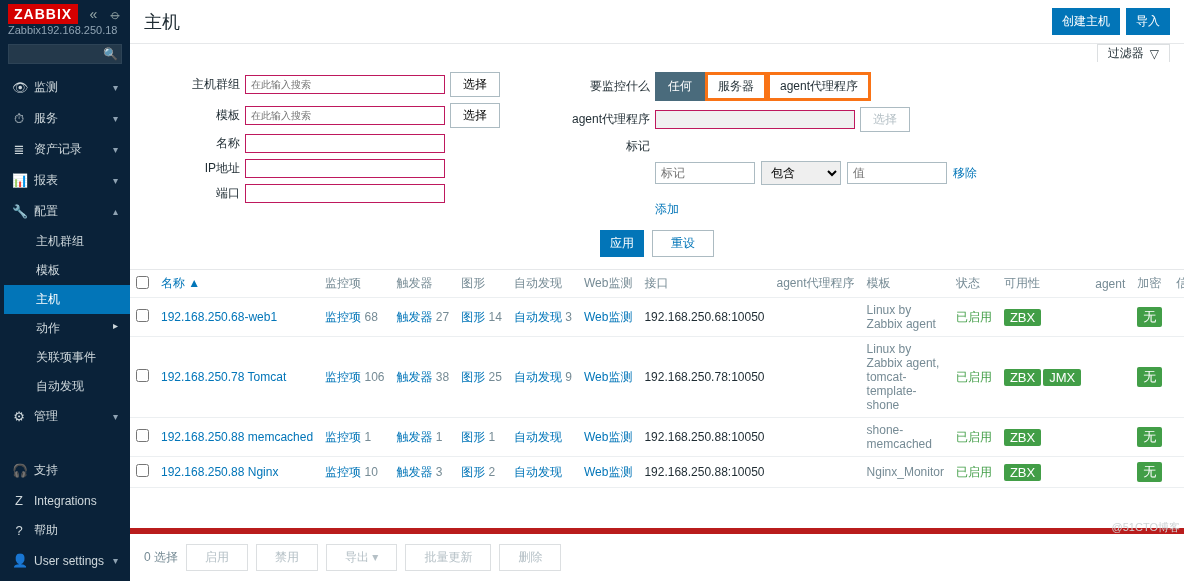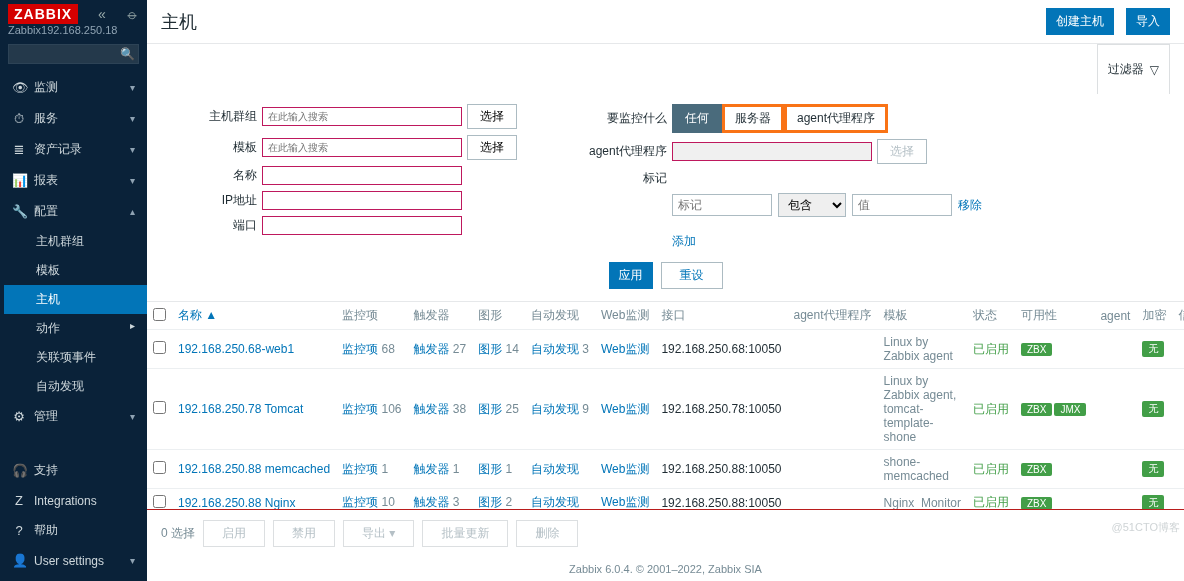--- a/index.html
+++ b/index.html
@@ -1,71 +1,71 @@
 <!DOCTYPE html>
 <html><head>
 <meta charset="utf-8">
 <style>
   * { box-sizing: border-box; margin: 0; padding: 0; }
   body { font-family: Arial, "Microsoft YaHei", sans-serif; font-size: 12px; color: #1f2c33; background: #fff; width: 1184px; height: 581px; overflow: hidden; }
   a { color: #0275b8; text-decoration: none; cursor: pointer; }
   .layout { display: flex; height: 100%; }
   
-  .sidebar { width: 147px; background: #0a2239; color: #cfd8dc; display:flex; flex-direction:column; overflow-y:auto;}
+  .sidebar { width: 130px; background: #0a2239; color: #cfd8dc; display:flex; flex-direction:column; overflow-y:auto;}
   .logo-row { display:flex; align-items:center; padding: 4px 8px 0 8px; gap:4px}
   .logo { background:#d40000; color:#fff; font-weight:bold; font-size:14px; padding:2px 6px; letter-spacing:1px; }
   .logo-collapse { color:#9aa; font-size:14px; margin-left:auto; cursor:pointer}
   .server-ip { color:#8fa3b3; font-size:11px; padding:0 8px 4px 8px; }
   .search-wrap{ padding:4px 8px 8px}
   .search-wrap input { width:100%; background:#24394b; border:1px solid #2d4356; color:#cfd8dc; padding:3px 22px 3px 6px; font-size:11px }
   .search-wrap { position:relative }
   .search-wrap .sicon{ position:absolute; right:12px; top:7px; color:#cfd8dc; cursor:pointer}
   .nav-item { display:flex; align-items:center; gap:8px; padding:7px 12px; color:#cfd8dc; cursor:pointer; }
   .nav-item .chev{ margin-left:auto; font-size:10px; color:#8fa3b3}
   .nav-sec { padding-left:4px}
   .nav-sub { padding:6px 12px 6px 32px; cursor:pointer; color:#cfd8dc}
   .nav-sub.current { background:#0275b8; color:#fff; border-left:3px solid #0275b8; padding-left:29px }
   .nav-footer { margin-top:auto; padding-bottom:6px}
   .nicon { width:14px; text-align:center; font-size:13px }
   
   .main { flex:1; display:flex; flex-direction:column; background:#fff; position:relative; overflow:hidden }
   .titlebar { display:flex; align-items:center; padding:8px 14px; border-bottom:1px solid #e6e8ea }
   .titlebar h1 { font-size:18px; font-weight:normal; color:#1f2c33 }
-  .title-btns { margin-left:auto; display:flex; gap:12px }
+  .title-btns { margin-left:auto; display:flex; gap:6px }
   .btn-primary { background:#0275b8; color:#fff; border:none; padding:5px 10px; font-size:12px; cursor:pointer }
   .btn-plain { background:#fff; color:#0275b8; border:1px solid #acbbc2; padding:4px 18px; font-size:12px; cursor:pointer }
   .btn-plain[disabled]{ color:#b5c0c6; border-color:#dcdfe1; cursor:not-allowed }
   
   .filter-wrap { border-bottom:1px solid #e6e8ea; }
   .filter-tab { display:flex; justify-content:flex-end; }
-  .filter-tab .tab{ border:1px solid #dcdfe1; border-bottom:none; padding:16px 10px; margin-right:14px; display:flex; align-items:center; gap:6px; cursor:pointer; background:#fff}
+  .filter-tab .tab{ border:1px solid #dcdfe1; border-bottom:none; padding:0 10px; margin-right:14px; display:flex; align-items:center; gap:6px; cursor:pointer; background:#fff}
   .filter-body { display:flex; gap:60px; padding:10px 30px 12px 30px; flex-wrap:wrap }
   .fld { display:grid; grid-template-columns: 80px 200px 50px; gap:5px; align-items:center; margin-bottom:6px }
   .fld label{ text-align:right; color:#1f2c33}
   .fld input[type=text]{ width:100%; border:1px solid #be185d; padding:3px 5px; font-size:10px }
   .mini-btn { border:1px solid #acbbc2; background:#fff; padding:3px 8px; cursor:pointer; font-size:12px }
   .seggroup { display:flex }
   .seggroup .seg{ border:3px solid #f97316; padding:3px 10px; background:#fff; cursor:pointer; font-size:12px }
   .seggroup .seg.on { background:#4a6b7c; color:#fff; border-color:#4a6b7c }
   .tag-row{ display:flex; gap:6px; align-items:center; margin-top:6px }
   .tag-row input, .tag-row select{ border:1px solid #acbbc2; padding:3px 5px; font-size:12px }
   .filter-actions{ display:flex; justify-content:center; gap:8px; padding:0 0 12px }
   
   .tablewrap { overflow:auto; flex:1;}
   table { border-collapse:collapse; width:100% }
   th, td { text-align:left; padding:5px 6px; border-bottom:1px solid #eceff1; font-size:12px; white-space:nowrap }
   th { color:#768b95; font-weight:normal; cursor:pointer }
   th.sort{ color:#0275b8 }
   .muted { color:#768b95 }
   .template-col { color:#768b95; max-width:260px; white-space:normal }
   .green-link { color:#429e47 }
-  .badge { display:inline-block; padding:1px 6px; font-size:10px; color:#fff; border-radius:2px; margin-right:2px }
+  .badge { display:inline-block; padding:1px 6px; font-size:13px; color:#fff; border-radius:2px; margin-right:2px }
   .badge.zbx{ background:#429e47 }
   .badge.jmx{ background:#429e47 }
-  .bulkbar { padding:10px 14px; border-top:1px solid #b91c1c; display:flex; gap:8px; align-items:center; color:#768b95}
+  .bulkbar { padding:10px 14px; border-top:6px solid #b91c1c; display:flex; gap:8px; align-items:center; color:#768b95}
   .page-footer { text-align:center; color:#768b95; padding:6px; font-size:11px }
   .watermark{ position:absolute; right:4px; bottom:46px; color:#cfd4d6; font-size:11px}
   input[type=checkbox]{ cursor:pointer }
 </style>
 </head>
 <body>
 
 <div class="layout">
 
   <aside class="sidebar">
@@ -195,21 +195,21 @@
           <div class="fld" style="grid-template-columns:90px 200px 50px">
             <label>agent代理程序</label>
             <input type="text" disabled="" style="background: rgb(240, 240, 240);">
             <button class="mini-btn" disabled="" style="color:#b5c0c6">选择</button>
           </div>
           <div class="fld" style="grid-template-columns:90px auto">
             <label>标记</label>
           </div>
           <div class="tag-row" style="margin-left:95px">
             <input type="text" style="width: 100px;" placeholder="标记">
-            <select style="width:68px"><option>包含</option></select>
+            <select style="width:80px"><option>包含</option></select>
             <input type="text" style="width: 100px;" placeholder="值">
             <a>移除</a>
           </div>
           <div style="margin-left:95px;margin-top:16px"><a>添加</a></div>
         </div>
       </div>
       <div class="filter-actions">
         <button class="btn-primary">应用</button>
         <button class="btn-plain">重设</button>
       </div>
@@ -313,16 +313,15 @@
 
     <div class="bulkbar">
       <span>0 选择</span>
       <button class="btn-plain" disabled="">启用</button>
       <button class="btn-plain" disabled="">禁用</button>
       <button class="btn-plain" disabled=""><span>导出</span> ▾</button>
       <button class="btn-plain" disabled="">批量更新</button>
       <button class="btn-plain" disabled="">删除</button>
     </div>
 
-    <div class="page-footer">Zabbix 6.0.4. © 2001–2022, Zabbix SIA</div>
     <div class="watermark">@51CTO博客</div>
   </main>
 </div>
 
 </body></html>

